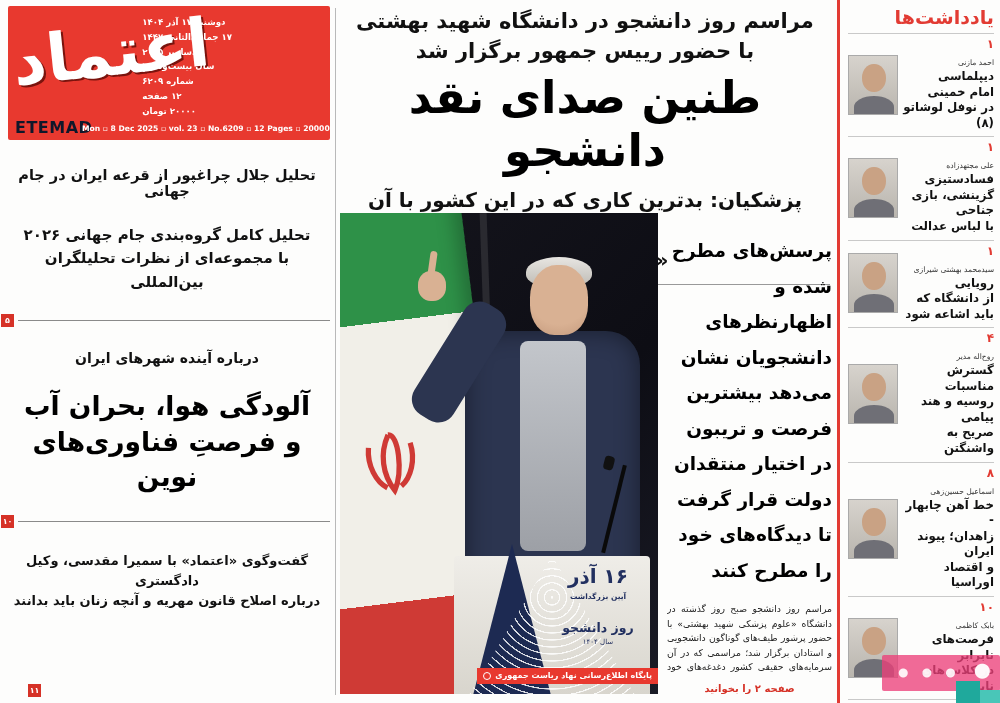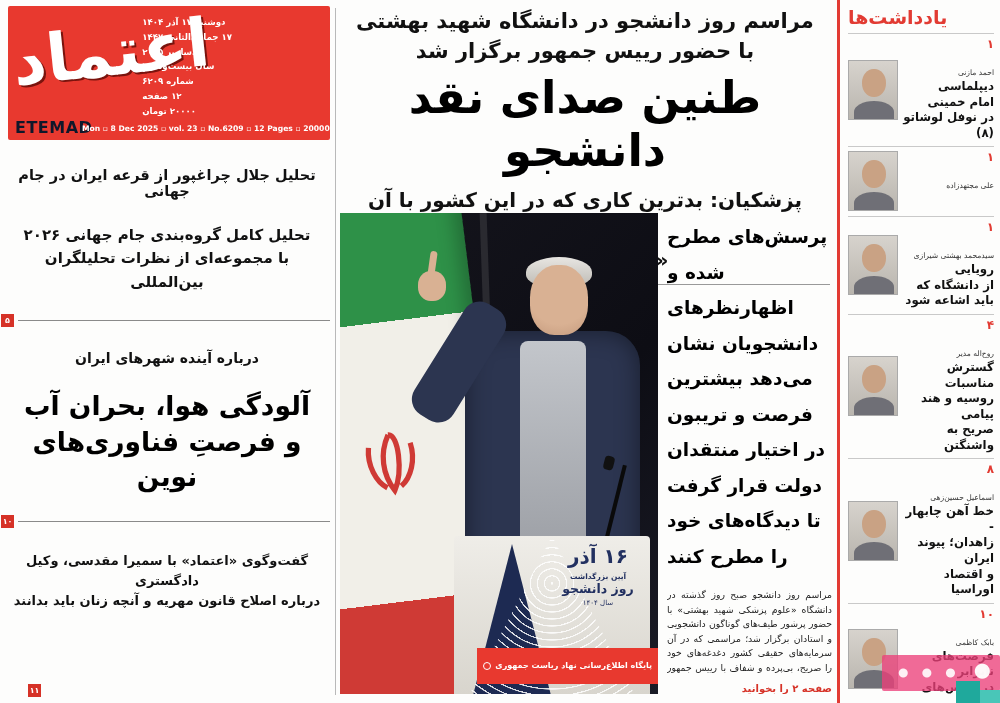--- a/index.html
+++ b/index.html
@@ -40,43 +40,43 @@
   .flag-pole { position:absolute; top:0; left:148px; width:7px; height:100%; background:#2a2a30; transform:rotate(-2deg); }
   .figure-head { position:absolute; top:52px; right:70px; width:58px; height:70px; background:radial-gradient(circle at 50% 42%, #d9b193 0 60%, #c49a7d); border-radius:46% 46% 42% 42%; }
   .figure-hair { position:absolute; top:44px; right:66px; width:66px; height:30px; background:linear-gradient(180deg,#e8e6e2,#bdbab4); border-radius:50% 50% 40% 40%; }
   .figure-body { position:absolute; top:118px; right:18px; width:175px; height:100%; background:#2c3550; border-radius:34px 34px 0 0; box-shadow:inset 0 0 24px rgba(0,0,0,.45); }
   .figure-sweater { position:absolute; top:128px; right:72px; width:66px; height:210px; background:linear-gradient(180deg,#c3c6cb,#9da0a6); border-radius:8px; }
   .figure-arm { position:absolute; top:84px; right:176px; width:46px; height:130px; background:#2c3550; border-radius:18px; transform:rotate(32deg); }
   .figure-hand { position:absolute; top:58px; right:212px; width:28px; height:30px; background:#d9b193; border-radius:45%; }
   .figure-finger { position:absolute; top:38px; right:222px; width:7px; height:26px; background:#d9b193; border-radius:4px; transform:rotate(8deg); }
   .mic { position:absolute; bottom:140px; right:42px; width:4px; height:90px; background:#0a0a0a; transform:rotate(14deg); }
   .mic-head { position:absolute; bottom:224px; right:44px; width:10px; height:14px; background:#111; border-radius:4px; transform:rotate(14deg); }
-  .podium { position:absolute; bottom:0; right:8px; width:196px; height:158px; background:linear-gradient(180deg,#efede8,#d8d5cd); border-radius:4px 4px 0 0; }
+  .podium { position:absolute; bottom:0; right:8px; width:196px; height:138px; background:linear-gradient(180deg,#efede8,#d8d5cd); border-radius:4px 4px 0 0; }
   .cone { position:absolute; bottom:0; left:12px; width:92px; height:150px; background:#1d2a52; clip-path:polygon(50% 0, 92% 100%, 8% 100%); }
   .cone-dots { position:absolute; inset:0; background:repeating-radial-gradient(circle at 50% 30%, rgba(255,255,255,.85) 0 1px, transparent 1.5px 7px); clip-path:polygon(50% 0, 92% 100%, 8% 100%); }
   .podium-text { position:absolute; top:8px; right:8px; width:88px; text-align:center; color:#223060; }
   .podium-line1 { font-size:20px; font-weight:900; }
   .podium-line2 { font-size:7.5px; font-weight:700; margin-top:4px; letter-spacing:2px; }
-  .podium-line3 { font-size:12.5px; font-weight:900; margin-top:0; }
+  .podium-line3 { font-size:12.5px; font-weight:900; margin-top:19px; }
   .podium-line4 { font-size:7px; margin-top:3px; }
-  .photo-caption { position:absolute; bottom:10px; right:0; background:#e8392f; color:#fff; font-size:8px; font-weight:700; height:14px; line-height:14px; padding:18px 6px; display:flex; align-items:center; gap:4px; }
+  .photo-caption { position:absolute; bottom:10px; right:0; background:#e8392f; color:#fff; font-size:8px; font-weight:700; height:14px; line-height:14px; padding:8px 6px; display:flex; align-items:center; gap:4px; }
   .camera-dot { width:8px; height:8px; border:1.5px solid #fff; border-radius:50%; display:inline-block; }
 
   .lead-right { flex:1; order:1; display:flex; flex-direction:column; overflow:hidden; }
-  .pull-quote { font-size:18.5px; font-weight:800; text-align:left; line-height:1.92; margin-top:6px; color:#000; }
+  .pull-quote { font-size:18.5px; font-weight:800; text-align:right; line-height:1.92; margin-top:20px; color:#000; }
   .lead-body { margin-top:14px; font-size:9.3px; line-height:1.56; text-align:justify; color:#222; height:218px; overflow:hidden; }
-  .continue-note { margin-top:8px; color:#d63227; font-weight:800; font-size:10px; text-align:right; }
+  .continue-note { margin-top:8px; color:#d63227; font-weight:800; font-size:10px; text-align:center; }
 
   
   .notes-col { position:absolute; top:0; bottom:0; right:0; width:156px; padding:6px 6px 0 4px; }
-  .notes-title { text-align:left; color:#e23b33; font-size:19px; font-weight:900; padding-bottom:5px; }
+  .notes-title { text-align:right; color:#e23b33; font-size:19px; font-weight:900; padding-bottom:5px; }
   .note-item { display:flex; gap:5px; padding:4px 0 5px 0; border-top:1px solid #c9c9c9; }
   .note-text { flex:1; text-align:right; }
   .note-num { color:#e23b33; font-weight:900; font-size:12px; line-height:1; }
-  .note-author { font-size:7.6px; color:#333; margin-top:18px; }
+  .note-author { font-size:7.6px; color:#333; margin-top:8px; }
   .note-title { font-size:11.8px; font-weight:800; line-height:1.32; margin-top:2px; white-space:pre-line; }
   .avatar { flex:none; width:50px; height:60px; background:linear-gradient(180deg,#d7d3cd,#b9b5ae); border:1px solid #aaa; position:relative; overflow:hidden; align-self:center; }
   .avatar::before { content:""; position:absolute; top:8px; left:13px; width:24px; height:28px; background:#c9a284; border-radius:48%; }
   .avatar::after { content:""; position:absolute; bottom:-4px; left:5px; width:40px; height:22px; background:#6f6f76; border-radius:50% 50% 0 0; }
 
   
   .watermark { position:absolute; right:0; bottom:12px; width:118px; height:36px; background:rgba(236,64,122,.78); border-radius:2px;
     background-image:radial-gradient(circle at 18% 50%, rgba(255,255,255,.9) 0 4px, transparent 5px),radial-gradient(circle at 38% 50%, rgba(255,255,255,.9) 0 4px, transparent 5px),radial-gradient(circle at 58% 50%, rgba(255,255,255,.9) 0 4px, transparent 5px),radial-gradient(circle at 85% 45%, rgba(255,255,255,.95) 0 7px, transparent 8px); }
   .teal-a { position:absolute; right:20px; bottom:0; width:24px; height:22px; background:#1fa99c; }
   .teal-b { position:absolute; right:0; bottom:0; width:20px; height:13px; background:#49c6b8; }
@@ -195,20 +195,23 @@
 امام خمینی
 در نوفل لوشاتو (۸)</div>
       </div>
       <div class="avatar"></div>
     </div>
 
     <div class="note-item">
       <div class="note-text">
         <div class="note-num">۱</div>
         <div class="note-author">علی مجتهدزاده</div>
+        <div class="note-title">فسادستیزی
+گزینشی، بازی جناحی
+با لباس عدالت</div>
       </div>
       <div class="avatar"></div>
     </div>
 
     <div class="note-item">
       <div class="note-text">
         <div class="note-num">۱</div>
         <div class="note-author">سیدمحمد بهشتی شیرازی</div>
         <div class="note-title">رویایی
 از دانشگاه که

